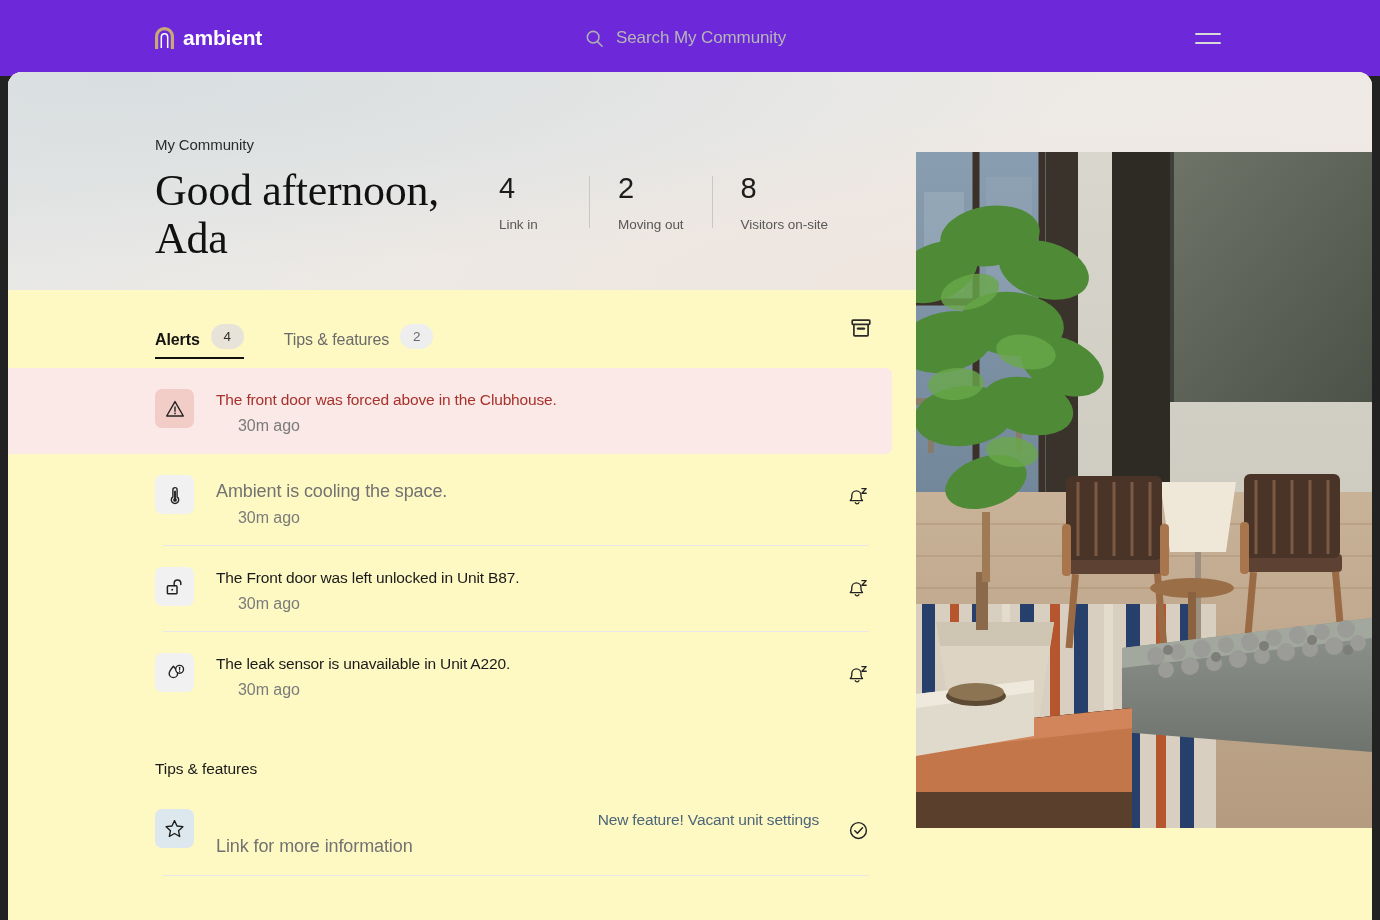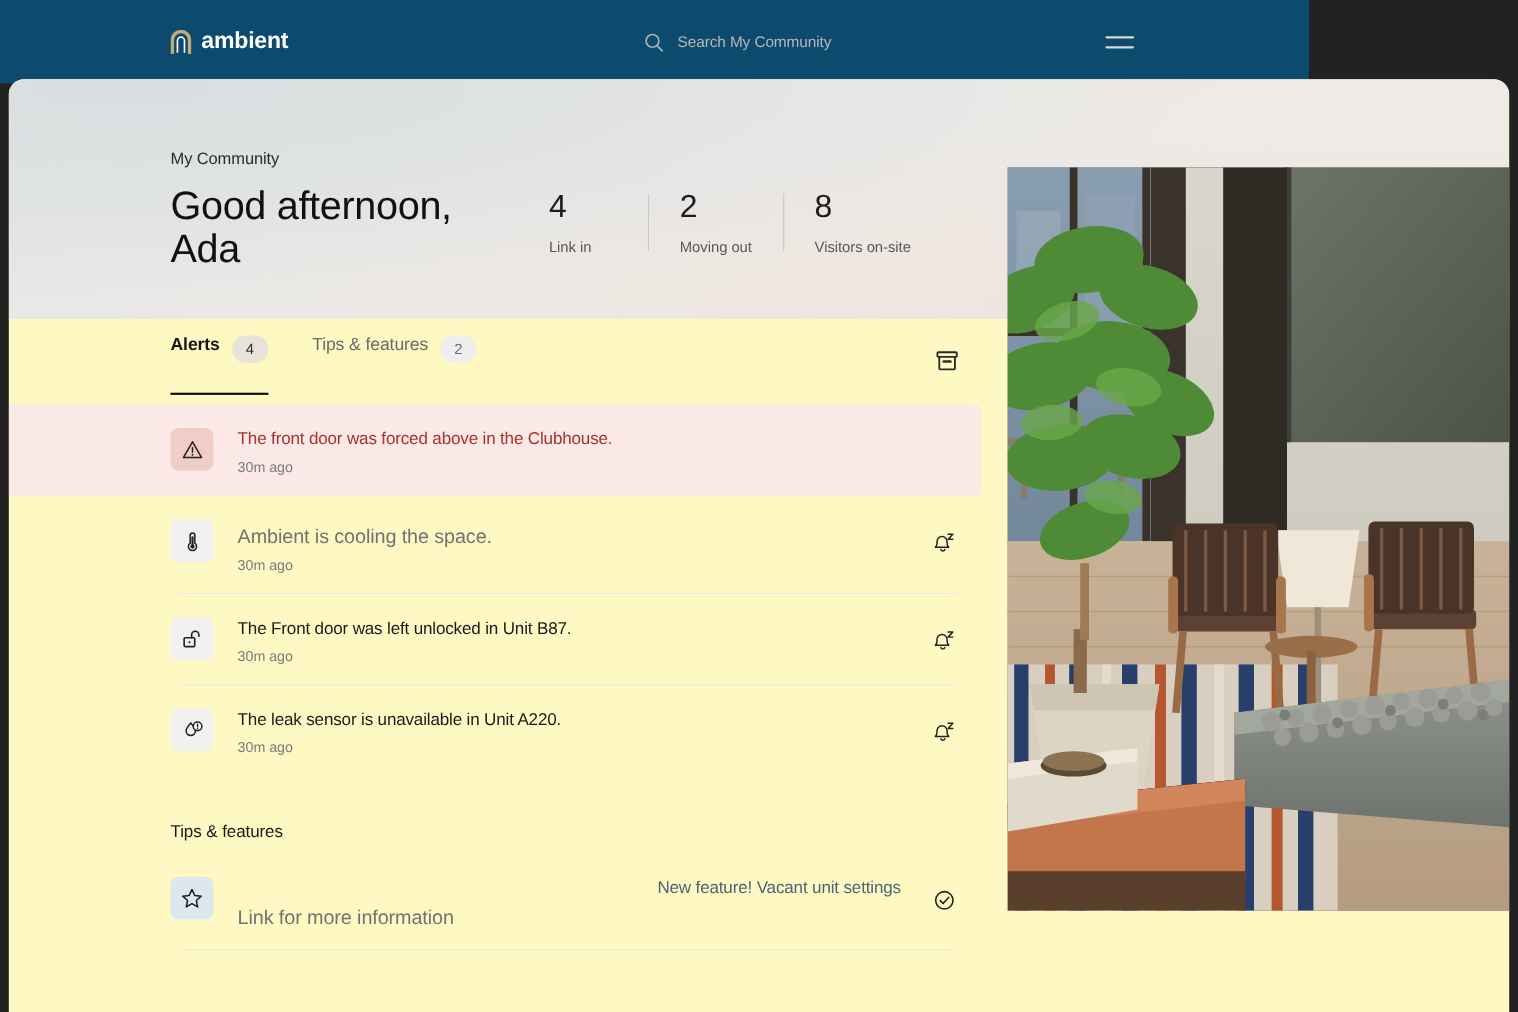--- a/index.html
+++ b/index.html
@@ -17,23 +17,23 @@
     position: relative;
     width: 1380px;
     height: 920px;
     background: #222222;
   }
 
   
   .topbar {
     position: absolute;
     top: 0; left: 0;
-    width: 1190px;
+    width: 1380px;
     height: 76px;
-    background: #0c4a6e;
+    background: #6d28d9;
     display: flex;
     align-items: center;
   }
 
   .brand {
     position: absolute;
     left: 155px;
     display: flex;
     align-items: center;
     gap: 9px;
@@ -54,21 +54,21 @@
     position: absolute;
     left: 585px;
     display: flex;
     align-items: center;
     gap: 12px;
     cursor: text;
   }
   .search-icon { width: 19px; height: 19px; display: block; }
   .search-placeholder {
     color: #b6b6b6;
-    font-size: 14px;
+    font-size: 17px;
     letter-spacing: -0.1px;
   }
 
   .menu-button {
     position: absolute;
     right: 155px;
     width: 30px;
     height: 30px;
     display: flex;
     flex-direction: column;
@@ -115,22 +115,22 @@
   }
 
   .hero-text { width: 330px; }
   .community-label {
     font-size: 15px;
     color: #2b2b2b;
     letter-spacing: -0.1px;
     margin-bottom: 14px;
   }
   .greeting {
-    font-family: Liberation Sans, sans-serif;
-    font-size: 36px;
+    font-family: Liberation Serif, serif;
+    font-size: 44px;
     line-height: 1.09;
     color: #111111;
     font-weight: 400;
     letter-spacing: -0.3px;
     white-space: pre-line;
   }
 
   .stats {
     display: flex;
     margin-top: 38px;
@@ -188,21 +188,21 @@
     position: relative;
     margin: 0 147px 0 147px;
     width: 714px;
     height: 78px;
     display: flex;
     align-items: center;
   }
   .tab {
     position: relative;
     display: flex;
-    align-items: flex-start;
+    align-items: flex-end;
     gap: 11px;
     height: 48px;
     cursor: pointer;
     padding-bottom: 4px;
   }
   .tab + .tab { margin-left: 40px; }
   .tab-label {
     font-size: 16px;
     color: #6a6a6a;
     letter-spacing: -0.1px;
@@ -288,23 +288,24 @@
   .alert-row.critical .alert-title { color: #a8312b; }
   .alert-row.tip .alert-title { color: #4d6579; text-align: right; }
   .alert-sub {
     margin-top: 5px;
     font-size: 18px;
     color: #727272;
     letter-spacing: -0.1px;
   }
   .alert-time {
     margin-top: 7px;
-    font-size: 13px;
+    font-size: 16px;
     color: #7b7b7b;
     letter-spacing: -0.05px;
+    margin-left: 22px;
   }
   .alert-action {
     flex: 0 0 auto;
     width: 34px; height: 34px;
     display: flex; align-items: center; justify-content: center;
     margin-top: 6px;
     margin-right: -6px;
     cursor: pointer;
   }
 

